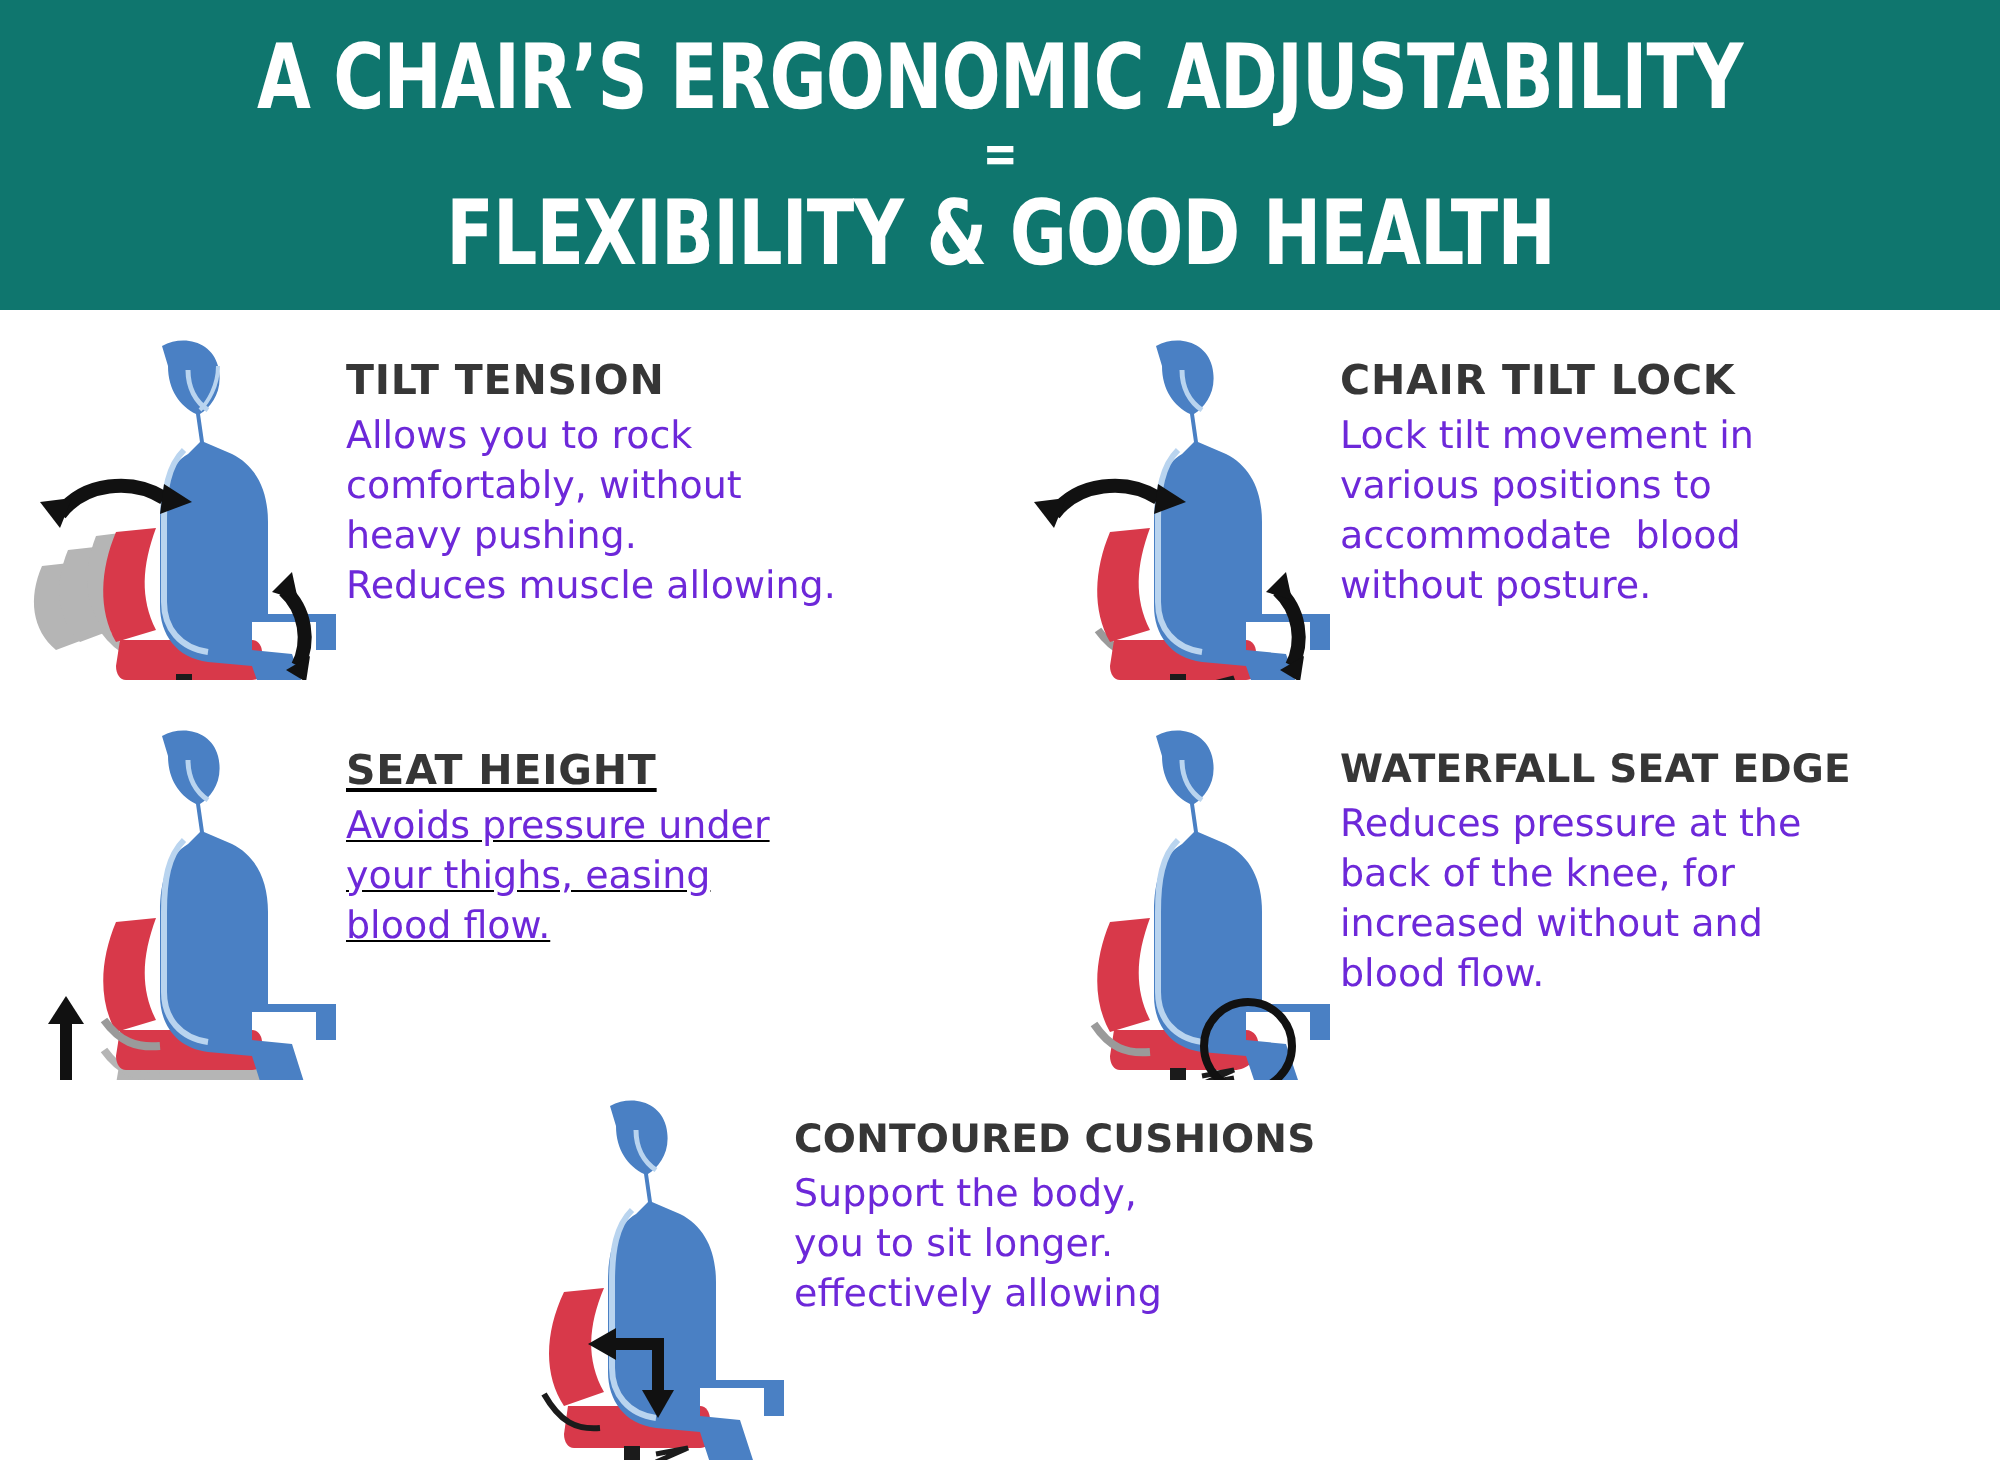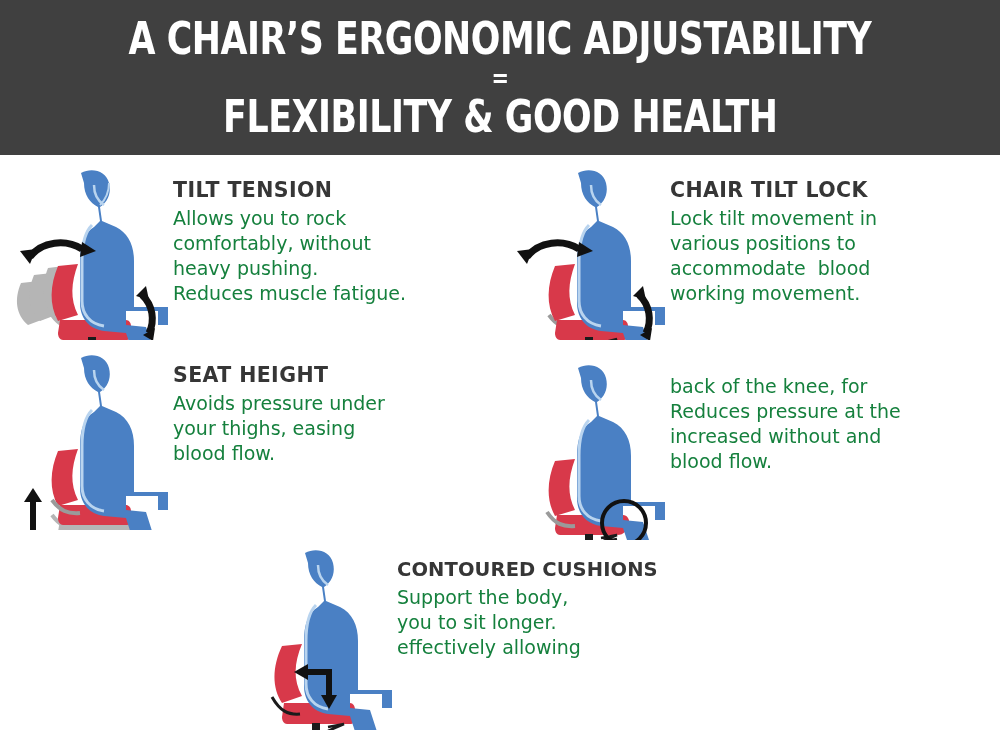--- a/index.html
+++ b/index.html
@@ -15,21 +15,21 @@
     position: relative;
   }
 
   
   .banner {
     position: absolute;
     left: 0;
     top: 0;
     width: 1000px;
     height: 155px;
-    background: #404040;
+    background: #0f766e;
     display: flex;
     flex-direction: column;
     align-items: center;
     justify-content: center;
   }
   .banner-line {
     color: #ffffff;
     font-family: "Liberation Sans Narrow", "DejaVu Sans Condensed", "Liberation Sans", sans-serif;
     font-weight: bold;
     letter-spacing: -0.5px;
@@ -72,30 +72,30 @@
     margin: 0 0 4px 0;
     white-space: nowrap;
   }
   .feature-title.tight {
     font-size: 19.5px;
     letter-spacing: 0.1px;
   }
   .feature-body {
     font-family: "DejaVu Sans", sans-serif;
     font-size: 19px;
-    color: #15803d;
+    color: #6d28d9;
     line-height: 1.32;
     margin: 0;
   }
   .feature-body span { display: block; white-space: pre; }
 
   
   #cell-tilt-tension   { left: 8px;   top: 10px;  width: 500px; }
   #cell-chair-tilt-lock{ left: 505px; top: 10px;  width: 495px; }
-  #cell-seat-height    { left: 8px;   top: 195px; width: 500px; }
+  #cell-seat-height    { left: 8px;   top: 205px; width: 500px; text-decoration: underline; }
   #cell-waterfall      { left: 505px; top: 205px; width: 495px; }
   #cell-contoured      { left: 232px; top: 390px; width: 560px; }
 
   svg { display: block; }
 </style>
 </head>
 <body>
 
 <div class="banner">
   <div class="banner-line l1">A CHAIR’S ERGONOMIC ADJUSTABILITY</div>
@@ -155,21 +155,21 @@
           <polygon points="135,170 145,176 147,163" fill="#111111"></polygon>
         </g>
       </svg>
     </div>
     <div class="cell-text">
       <p class="feature-title">TILT TENSION</p>
       <p class="feature-body">
         <span>Allows you to rock</span>
         <span>comfortably, without</span>
         <span>heavy pushing.</span>
-        <span>Reduces muscle fatigue.</span>
+        <span>Reduces muscle allowing.</span>
       </p>
     </div>
   </div>
 
   <div class="cell" id="cell-chair-tilt-lock">
     <div class="cell-art">
       <svg width="165" height="175" viewBox="0 0 165 175">
         <path d="M44 150 C52 161 60 164 72 163" stroke="#9a9a9a" stroke-width="4" fill="none"></path>
         <path d="M50 101 C42 120 41 140 50 156 L70 150 C62 134 63 118 70 99 Z" fill="#d8394a"></path>
         <path d="M52 155 L118 155 C121 155 123 158 123 161 L123 170 C123 173 121 175 118 175 L55 175 C52 175 50 172 50 168 Z" fill="#d8394a"></path>
@@ -208,21 +208,21 @@
           <polygon points="135,170 145,176 147,163" fill="#111111"></polygon>
         </g>
       </svg>
     </div>
     <div class="cell-text">
       <p class="feature-title">CHAIR TILT LOCK</p>
       <p class="feature-body">
         <span>Lock tilt movement in</span>
         <span>various positions to</span>
         <span>accommodate  blood</span>
-        <span>working movement.</span>
+        <span>without posture.</span>
       </p>
     </div>
   </div>
 
   <div class="cell" id="cell-seat-height">
     <div class="cell-art">
       <svg width="165" height="180" viewBox="0 0 165 180">
 
         <g fill="#b5b5b5">
           <path d="M52 170 L118 170 C121 170 123 173 123 176 L123 184 C123 187 121 189 118 189 L55 189 C52 189 50 186 50 182 Z"></path>
@@ -293,23 +293,24 @@
                    L138 162 L150 198 L160 198 L160 207 L131 207 L118 168
                    L96 166 C80 164 72 152 72 138 L72 96
                    C72 80 76 68 86 62 L92 56 L90 42 C82 38 76 30 76 18 Z" fill="#4a80c4"></path>
           <path d="M84 60 C76 68 74 80 74 96 L74 136 C74 149 82 159 96 161" stroke="#b9d4ef" stroke-width="3" fill="none"></path>
           <path d="M96 40 C90 36 86 29 86 20" stroke="#b9d4ef" stroke-width="2.5" fill="none"></path>
         </g>
         <circle cx="119" cy="163" r="22" fill="none" stroke="#111111" stroke-width="4"></circle>
       </svg>
     </div>
     <div class="cell-text">
-      <p class="feature-body">
+      <p class="feature-title tight">WATERFALL SEAT EDGE</p>
+      <p class="feature-body">
+        <span>Reduces pressure at the</span>
         <span>back of the knee, for</span>
-        <span>Reduces pressure at the</span>
         <span>increased without and</span>
         <span>blood flow.</span>
       </p>
     </div>
   </div>
 
   <div class="cell" id="cell-contoured">
     <div class="cell-art">
       <svg width="165" height="185" viewBox="0 0 165 185">
         <path d="M50 101 C40 122 40 143 50 158 L70 151 C61 135 62 118 70 99 Z" fill="#d8394a"></path>

